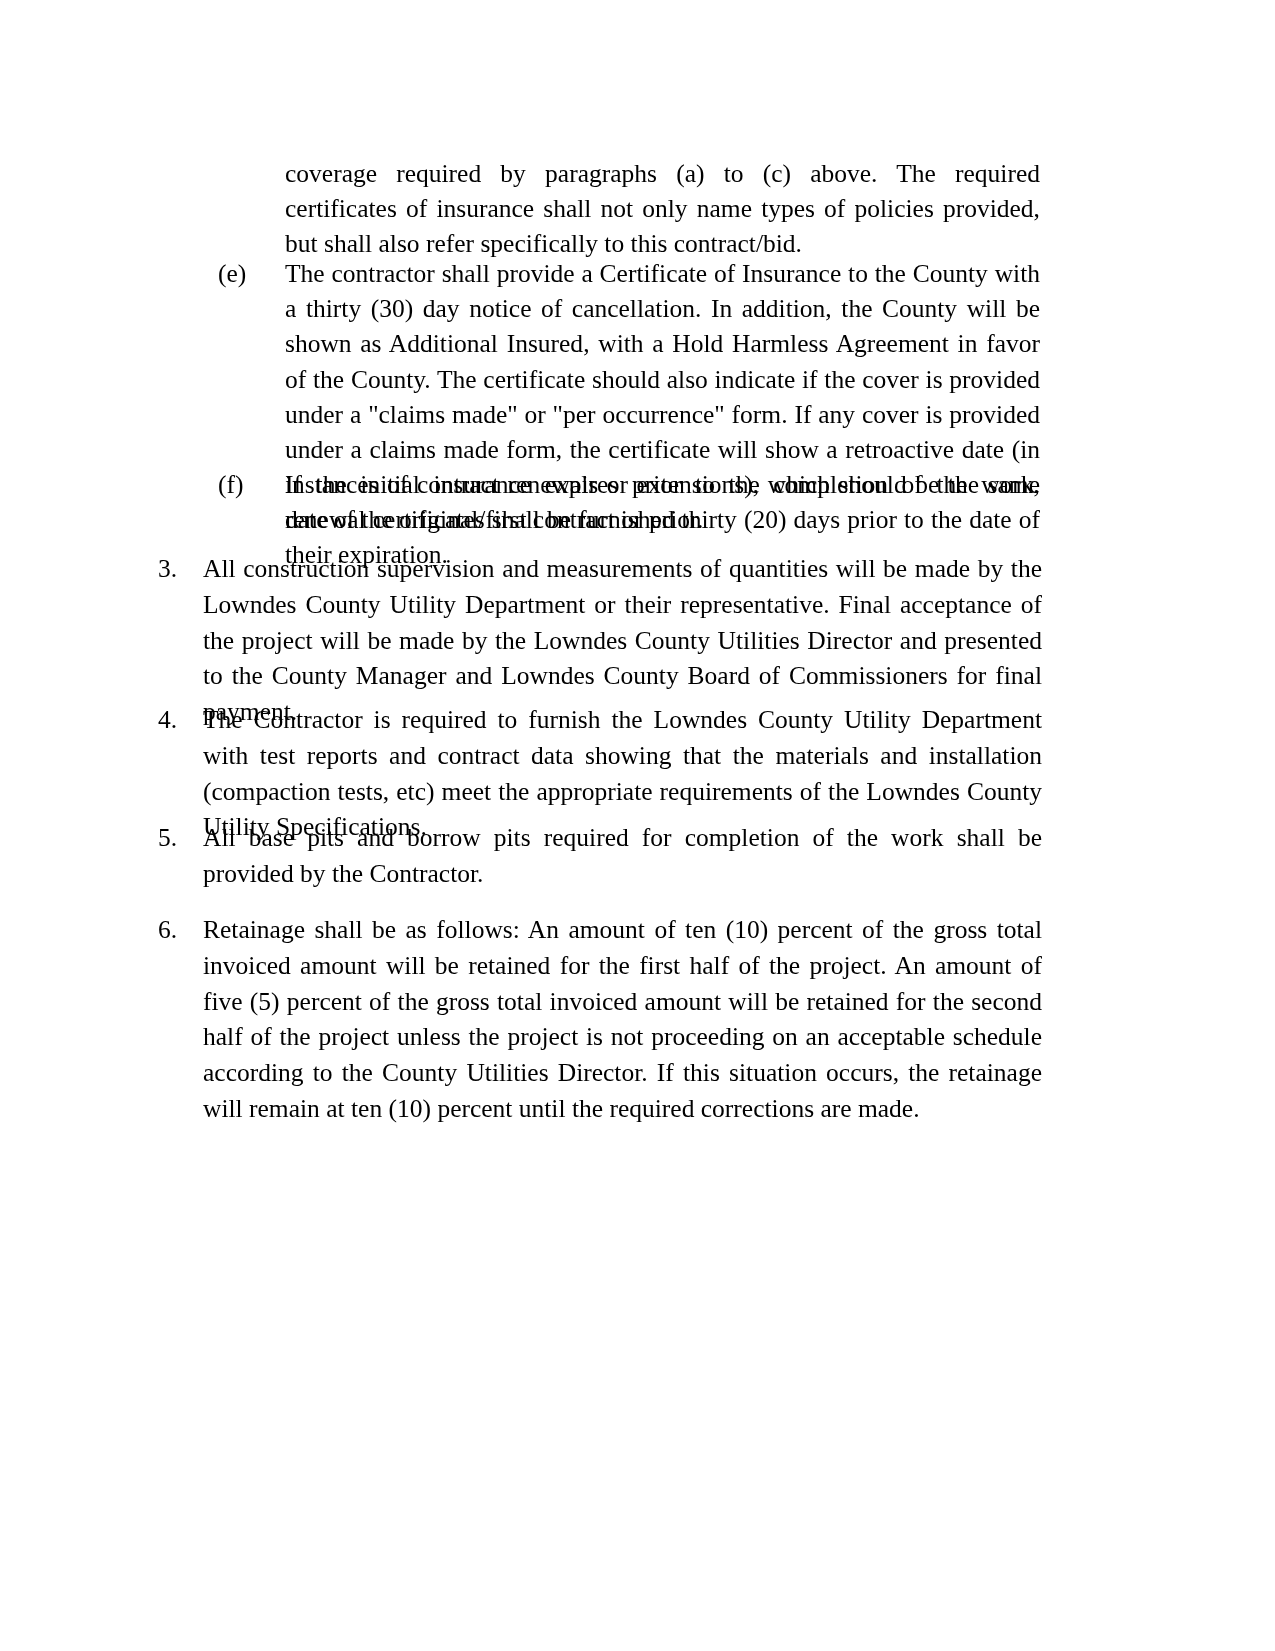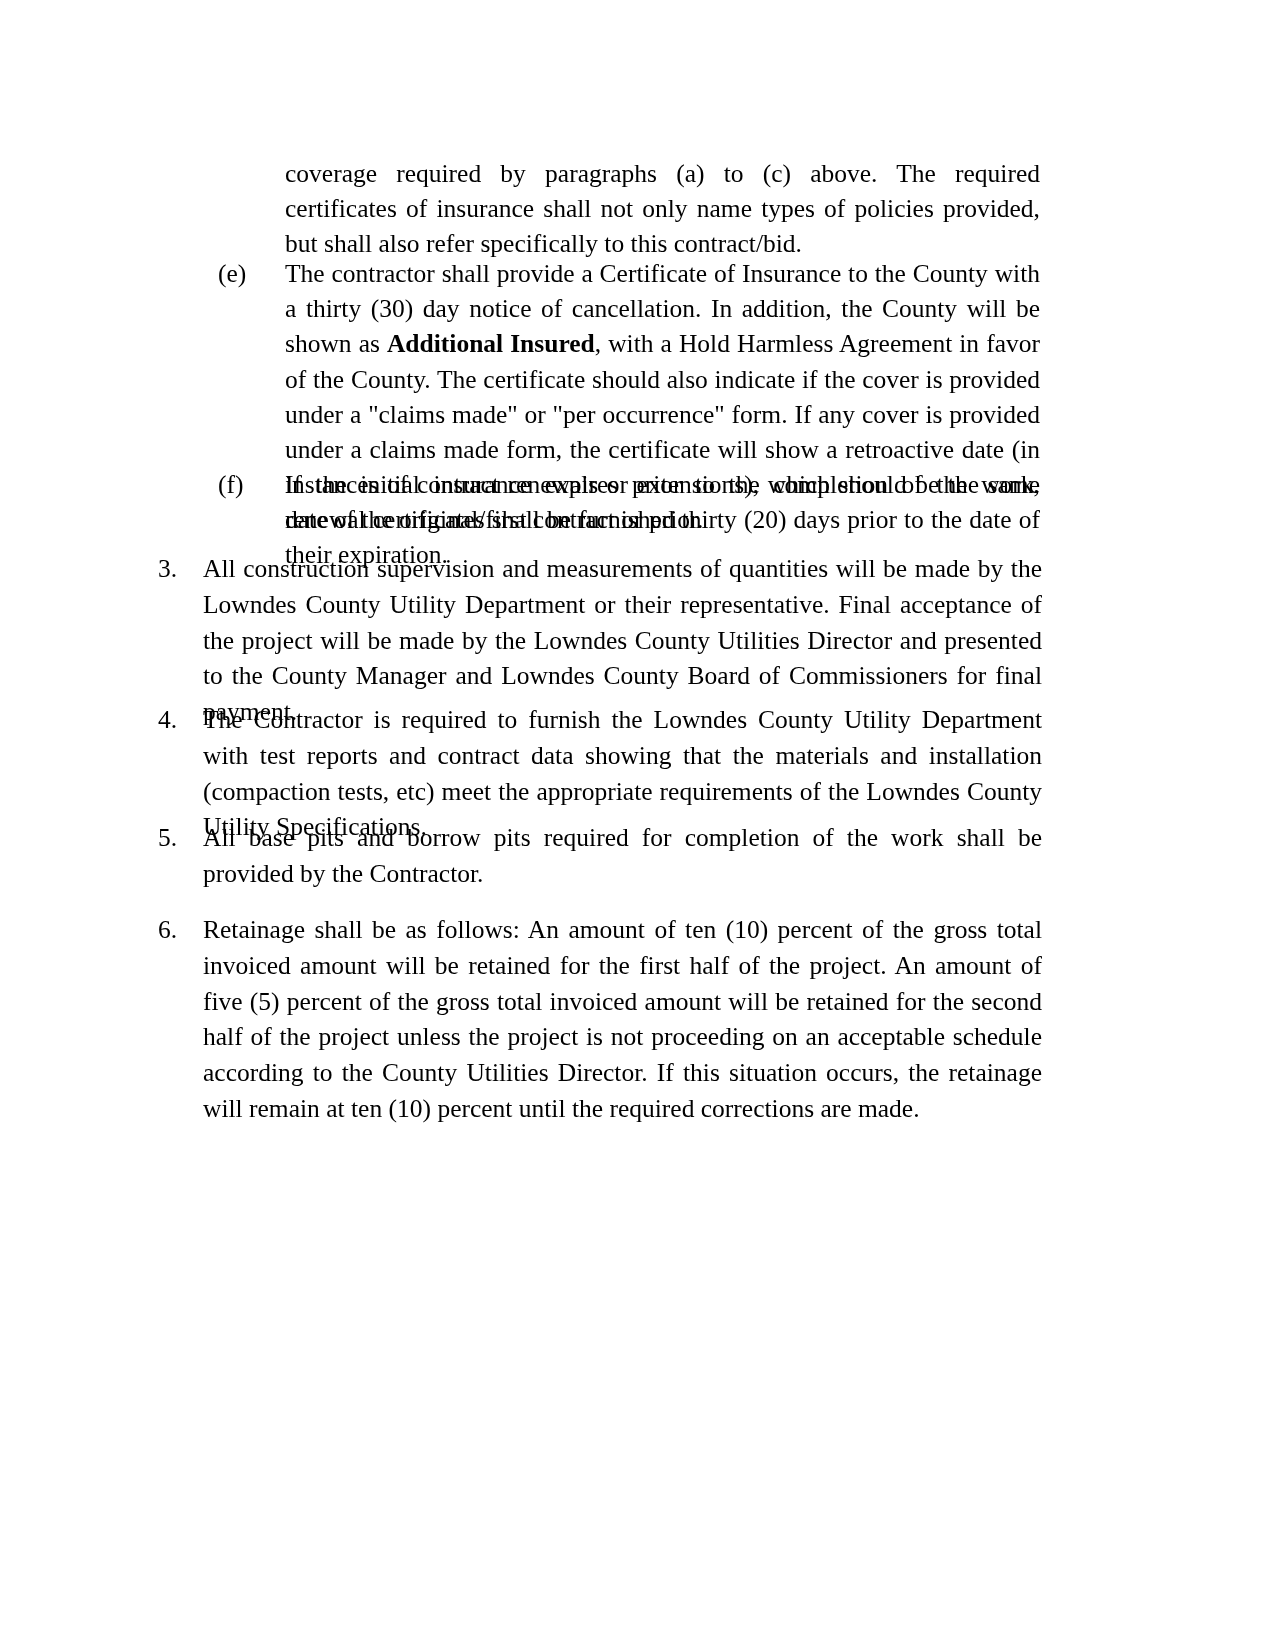--- a/index.html
+++ b/index.html
@@ -81,21 +81,21 @@
   .num-item .marker {
     position: absolute;
     left: 0;
     top: 0;
     width: 38px;
     font-size: 25.5px;
     line-height: 35.8px;
   }
   .num-item .body { display: block; }
 
-  b.strong { font-weight: bold; }
+  b.strong { font-weight: normal; }
 
   
   .just { text-align: justify; text-justify: inter-word; }
 </style>
 </head>
 <body>
 
 <div class="page">
   <div class="content">
 

